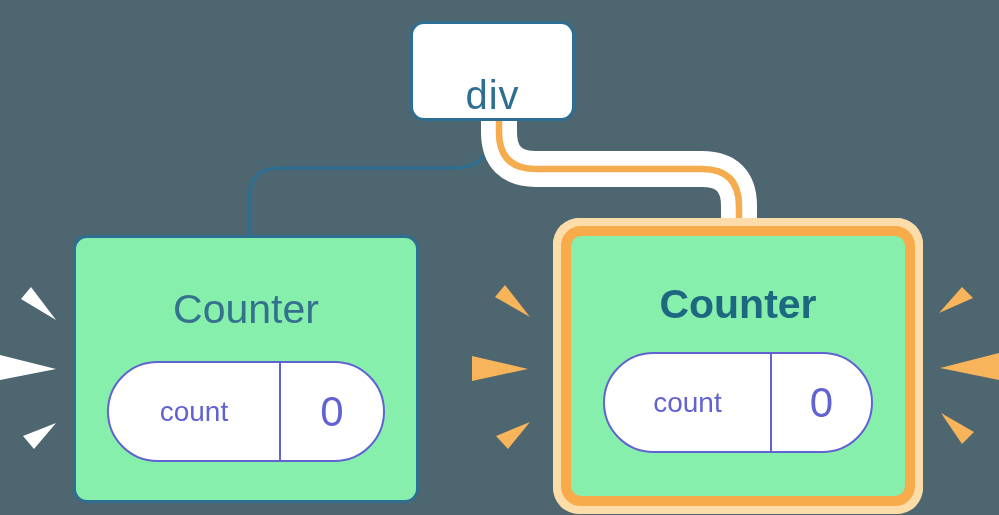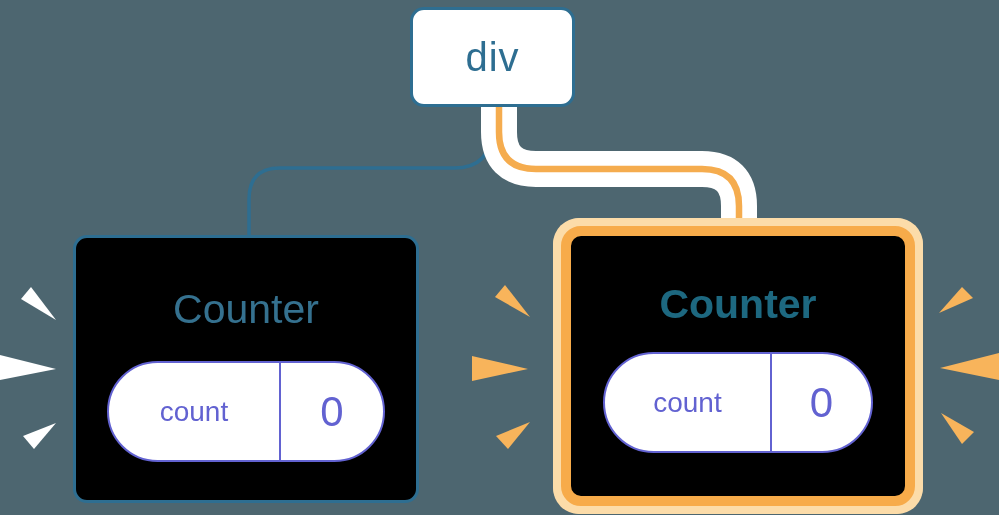--- a/index.html
+++ b/index.html
@@ -7,39 +7,39 @@
     width: 999px; height: 515px;
     overflow: hidden;
     font-family: "Liberation Sans", sans-serif;
     background: #4D6670;
   }
   .stage { position: relative; width: 999px; height: 515px; }
   .layer { position: absolute; left: 0; top: 0; }
 
   
   .div-node {
-    position: absolute; left: 410px; top: 7px;
+    position: absolute; left: 410px; top: 21px;
     width: 165px; height: 100px;
     background: #fff;
     border: 3.5px solid #2E6E91;
     border-radius: 14px;
     box-sizing: border-box;
-    display: flex; align-items: center; justify-content: center;
+    display: flex; align-items: flex-end; justify-content: center;
     z-index: 2;
   }
   .div-node .label {
     color: #2E6E91; font-size: 40px; font-weight: 500;
     letter-spacing: 1px;
   }
 
   
   .counter-node {
     position: absolute;
     box-sizing: border-box;
-    background: #000000;
+    background: #86efac;
     display: flex; flex-direction: column; align-items: center;
     z-index: 2;
   }
   .counter-node.left {
     left: 73px; top: 235px; width: 346px; height: 268px;
     border: 3px solid #2E6E91;
     border-radius: 14px;
     padding-top: 48px;
   }
   .counter-node.right {

